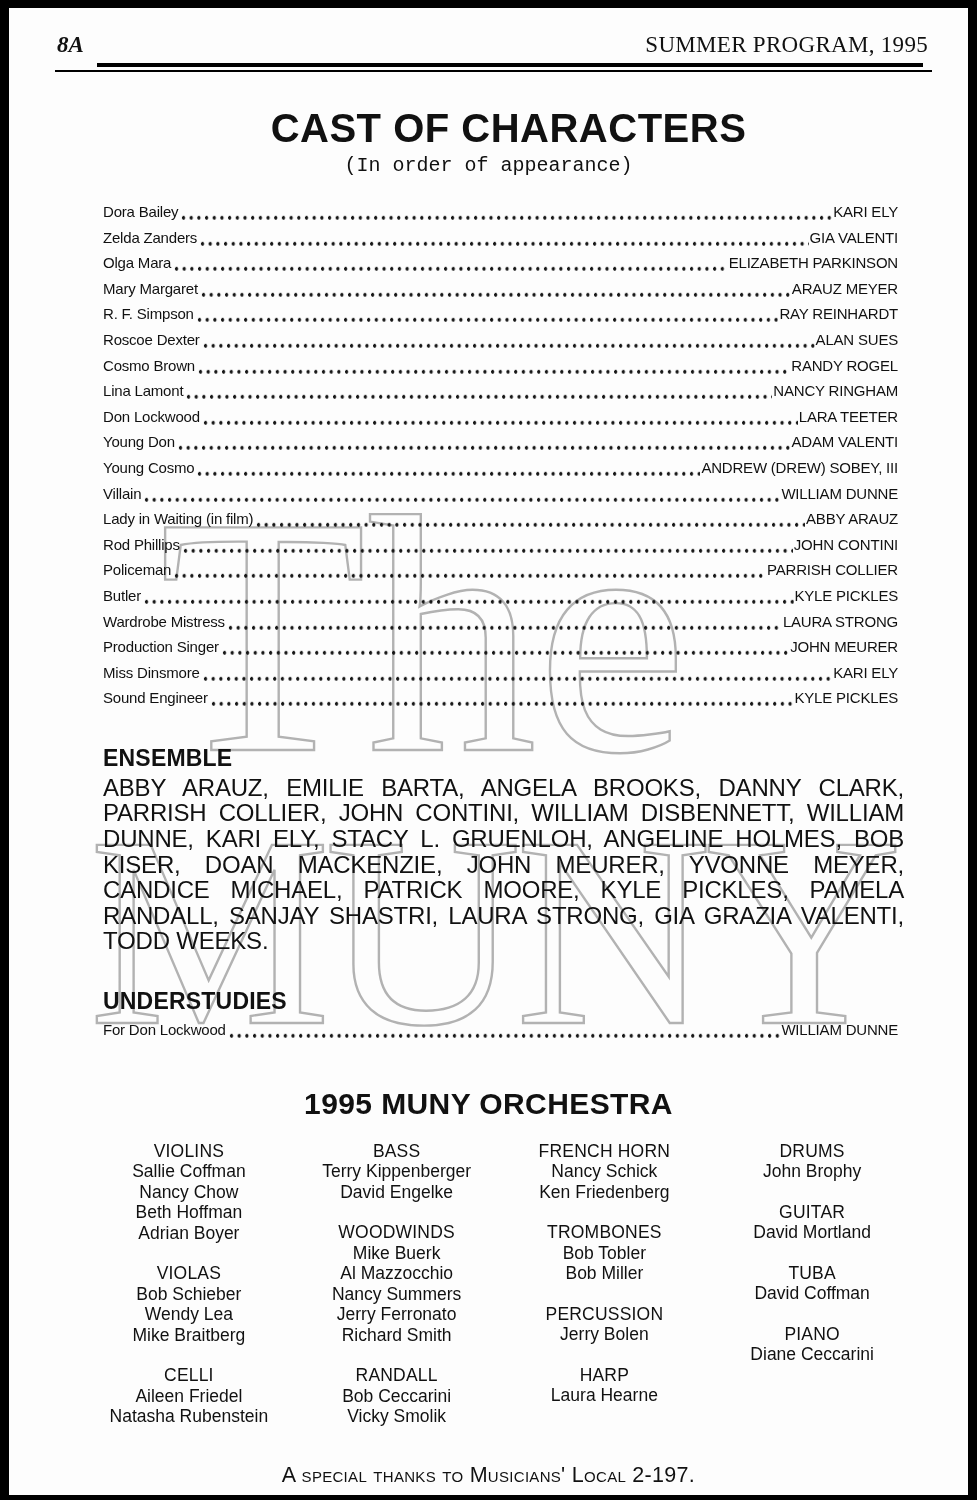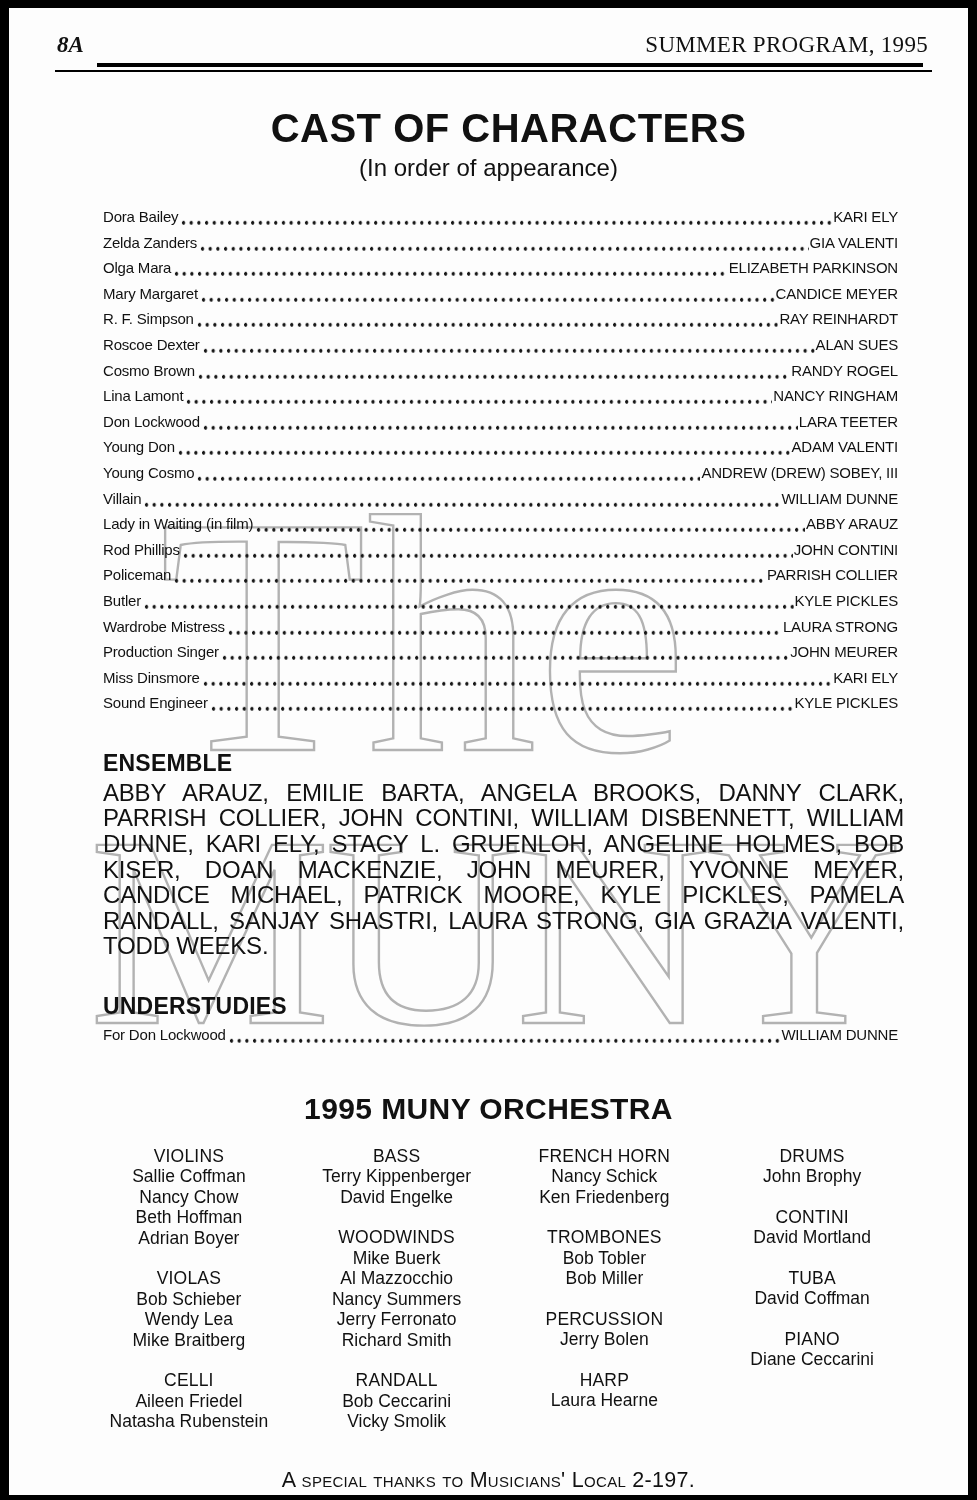--- a/index.html
+++ b/index.html
@@ -22,21 +22,21 @@
   
   .hdr{display:flex;justify-content:space-between;align-items:baseline;
        margin:24px 40px 0 48px;font-family:"Liberation Serif","DejaVu Serif",serif;}
   .hdr .pgnum{font-size:23px;font-weight:bold;font-style:italic;}
   .hdr .prog{font-size:23px;letter-spacing:.3px;}
   .rule-thick{height:4px;background:#000;margin:5px 45px 0 88px;}
   .rule-thin{height:2px;background:#000;margin:3px 36px 0 46px;}
 
   
   .cast-title{margin-top:34px;text-align:center;font-size:40px;font-weight:bold;letter-spacing:.5px;padding-left:40px;}
-  .cast-sub{text-align:center;font-size:24px;margin-top:3px;}
+  .cast-sub{text-align:center;font-size:20px;margin-top:3px;font-family:Liberation Mono, monospace;}
 
   
   .cast-list{margin:22px 70px 0 94px;}
   .lrow{display:flex;height:25.6px;line-height:25.6px;font-size:15px;letter-spacing:-.2px;}
   .lrow .role{white-space:nowrap;}
   .lrow .actor{white-space:nowrap;}
   .lrow .leader{
     flex:1;margin:0 1px;
     background-image:radial-gradient(circle at 3.5px 50%, #161616 1.55px, transparent 1.95px);
     background-size:7.7px 25.6px;
@@ -95,21 +95,21 @@
 
   <div class="lrow">
     <span class="role">Olga Mara</span>
     <span class="leader"></span>
     <span class="actor">ELIZABETH PARKINSON</span>
   </div>
 
   <div class="lrow">
     <span class="role">Mary Margaret</span>
     <span class="leader"></span>
-    <span class="actor">CANDICE MEYER</span>
+    <span class="actor">ARAUZ MEYER</span>
   </div>
 
   <div class="lrow">
     <span class="role">R. F. Simpson</span>
     <span class="leader"></span>
     <span class="actor">RAY REINHARDT</span>
   </div>
 
   <div class="lrow">
     <span class="role">Roscoe Dexter</span>
@@ -284,21 +284,21 @@
   <div>Laura Hearne</div>
           </div>
 </div>
         <div>
   <div class="orch-section">
     <div class="instr">DRUMS</div>
   <div>John Brophy</div>
           </div>
 
   <div class="orch-section">
-    <div class="instr">CONTINI</div>
+    <div class="instr">GUITAR</div>
   <div>David Mortland</div>
           </div>
 
   <div class="orch-section">
     <div class="instr">TUBA</div>
   <div>David Coffman</div>
           </div>
 
   <div class="orch-section">
     <div class="instr">PIANO</div>

